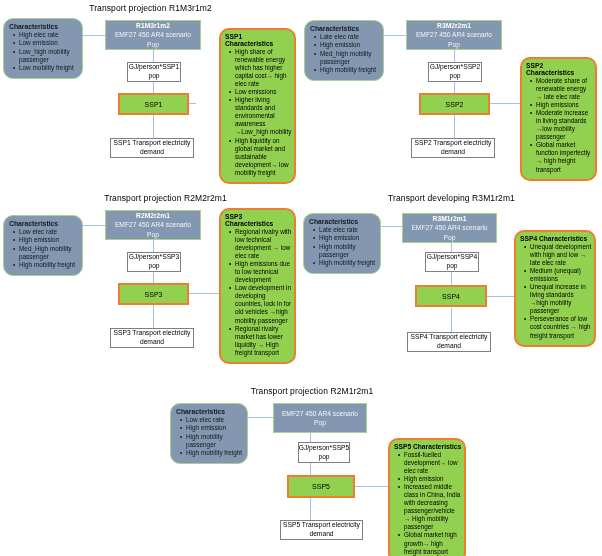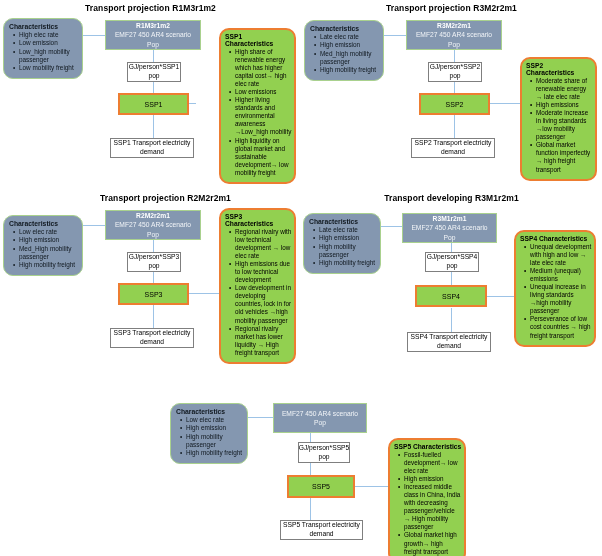--- a/index.html
+++ b/index.html
@@ -9,21 +9,21 @@
   }
   .section { position:absolute; width:301px; height:190px; }
   .s1 { left:0;   top:0; }
   .s2 { left:301px; top:0; }
   .s3 { left:0;   top:190px;padding-left:30px; }
   .s4 { left:301px; top:190px; }
   .s5 { left:152px; top:380px; width:320px; height:176px; }
 
   .sec-title {
     position:absolute; top:3px; left:0; right:0; text-align:center;
-    font-weight:bold; font-size:8.5px; letter-spacing:.1px;
+    font-weight:normal; font-size:8.5px; letter-spacing:.1px;
   }
   .s5 .sec-title { top:6px; }
 
   .box { position:absolute; box-sizing:border-box; }
 
   
   .left-box {
     left:3px; top:18px; width:80px;
     background:#8497B0; border:1.5px solid #A9D18E; border-radius:10px;
     padding:4px 3px 5px 5px; color:#10181f;
@@ -140,21 +140,20 @@
         </ul>
     </div>
     <div class="conn h1"></div>
     <div class="conn v1"></div>
     <div class="conn v2"></div>
     <div class="conn v3"></div>
     <div class="conn h2"></div>
   </div>
 
   <div class="section s2">
-    <div class="sec-title">Transport projection R3M2r2m1</div>
     <div class="box left-box">
       <div class="box-heading">Characteristics</div>
       <ul class="char-list">
           <li>Late elec rate</li>
           <li>High emission</li>
           <li>Med_high mobility passenger</li>
           <li>High mobility freight</li>
         </ul>
     </div>
     <div class="box top-box">
@@ -245,20 +244,21 @@
         </ul>
     </div>
     <div class="conn h1"></div>
     <div class="conn v1"></div>
     <div class="conn v2"></div>
     <div class="conn v3"></div>
     <div class="conn h2"></div>
   </div>
 
   <div class="section s5">
+    <div class="sec-title">Transport projection R2M1r2m1</div>
     <div class="box left-box">
       <div class="box-heading">Characteristics</div>
       <ul class="char-list">
           <li>Low elec rate</li>
           <li>High emission</li>
           <li>High mobility passenger</li>
           <li>High mobility freight</li>
         </ul>
     </div>
     <div class="box top-box">

